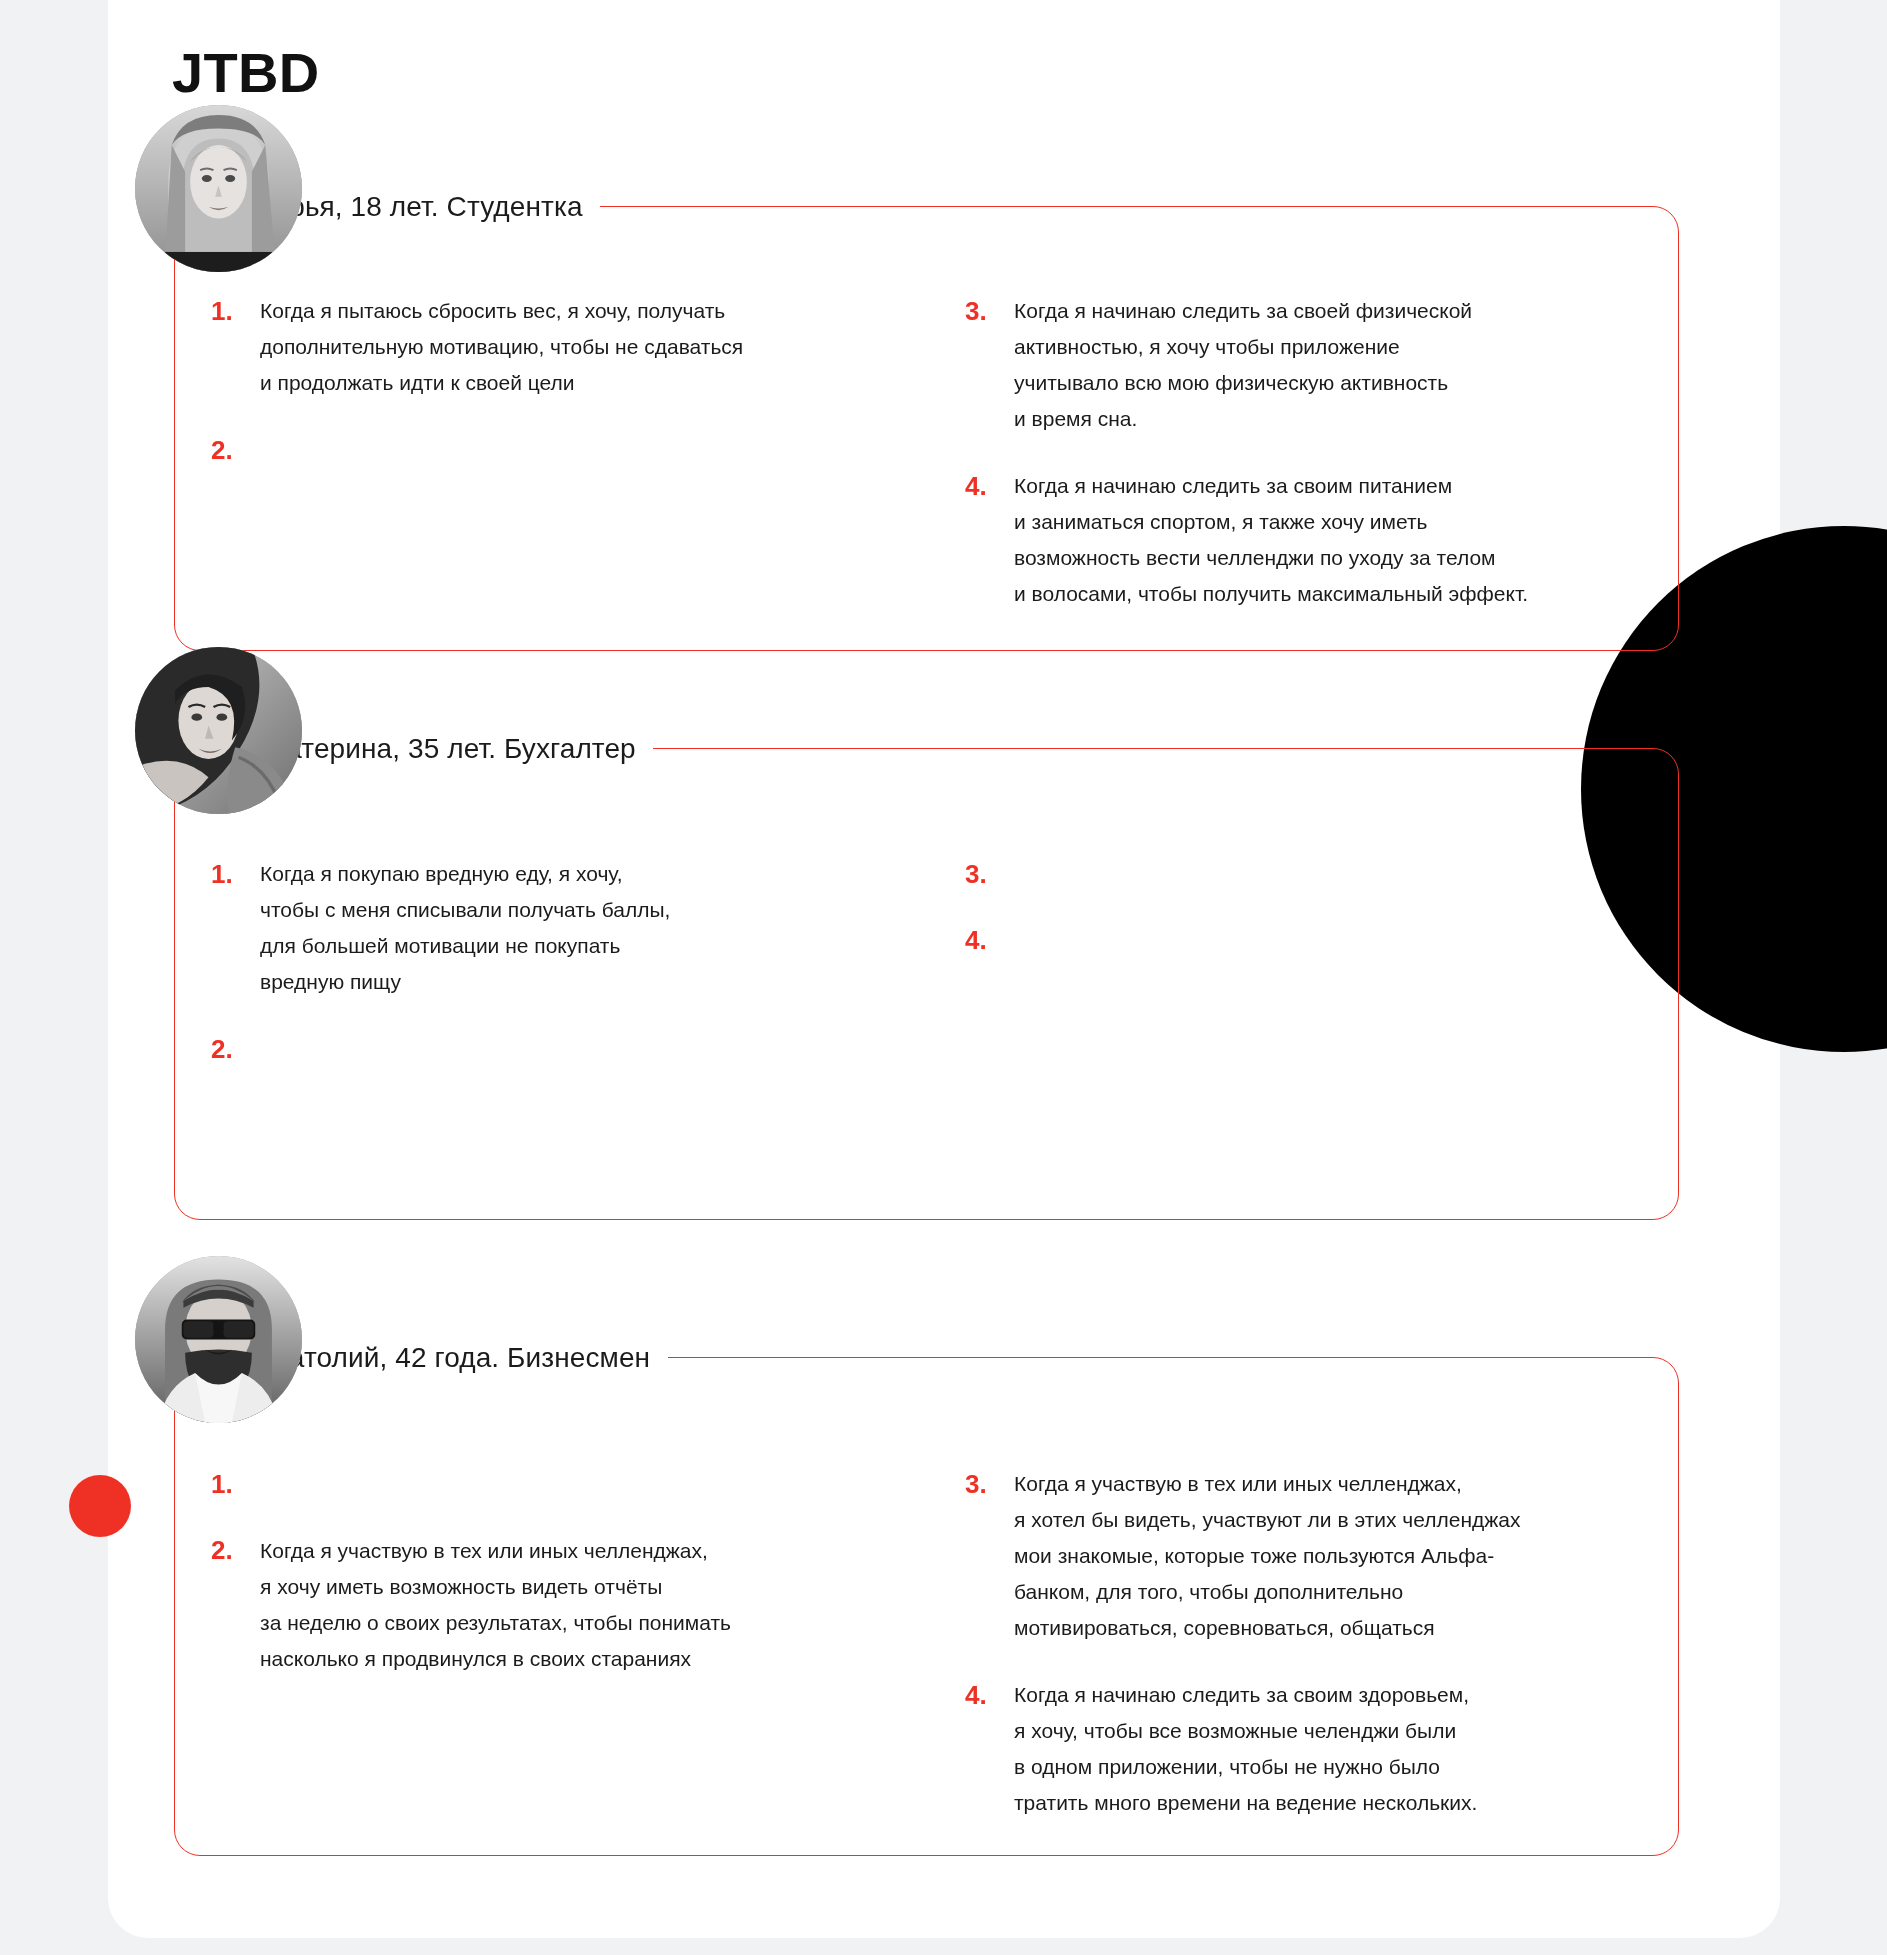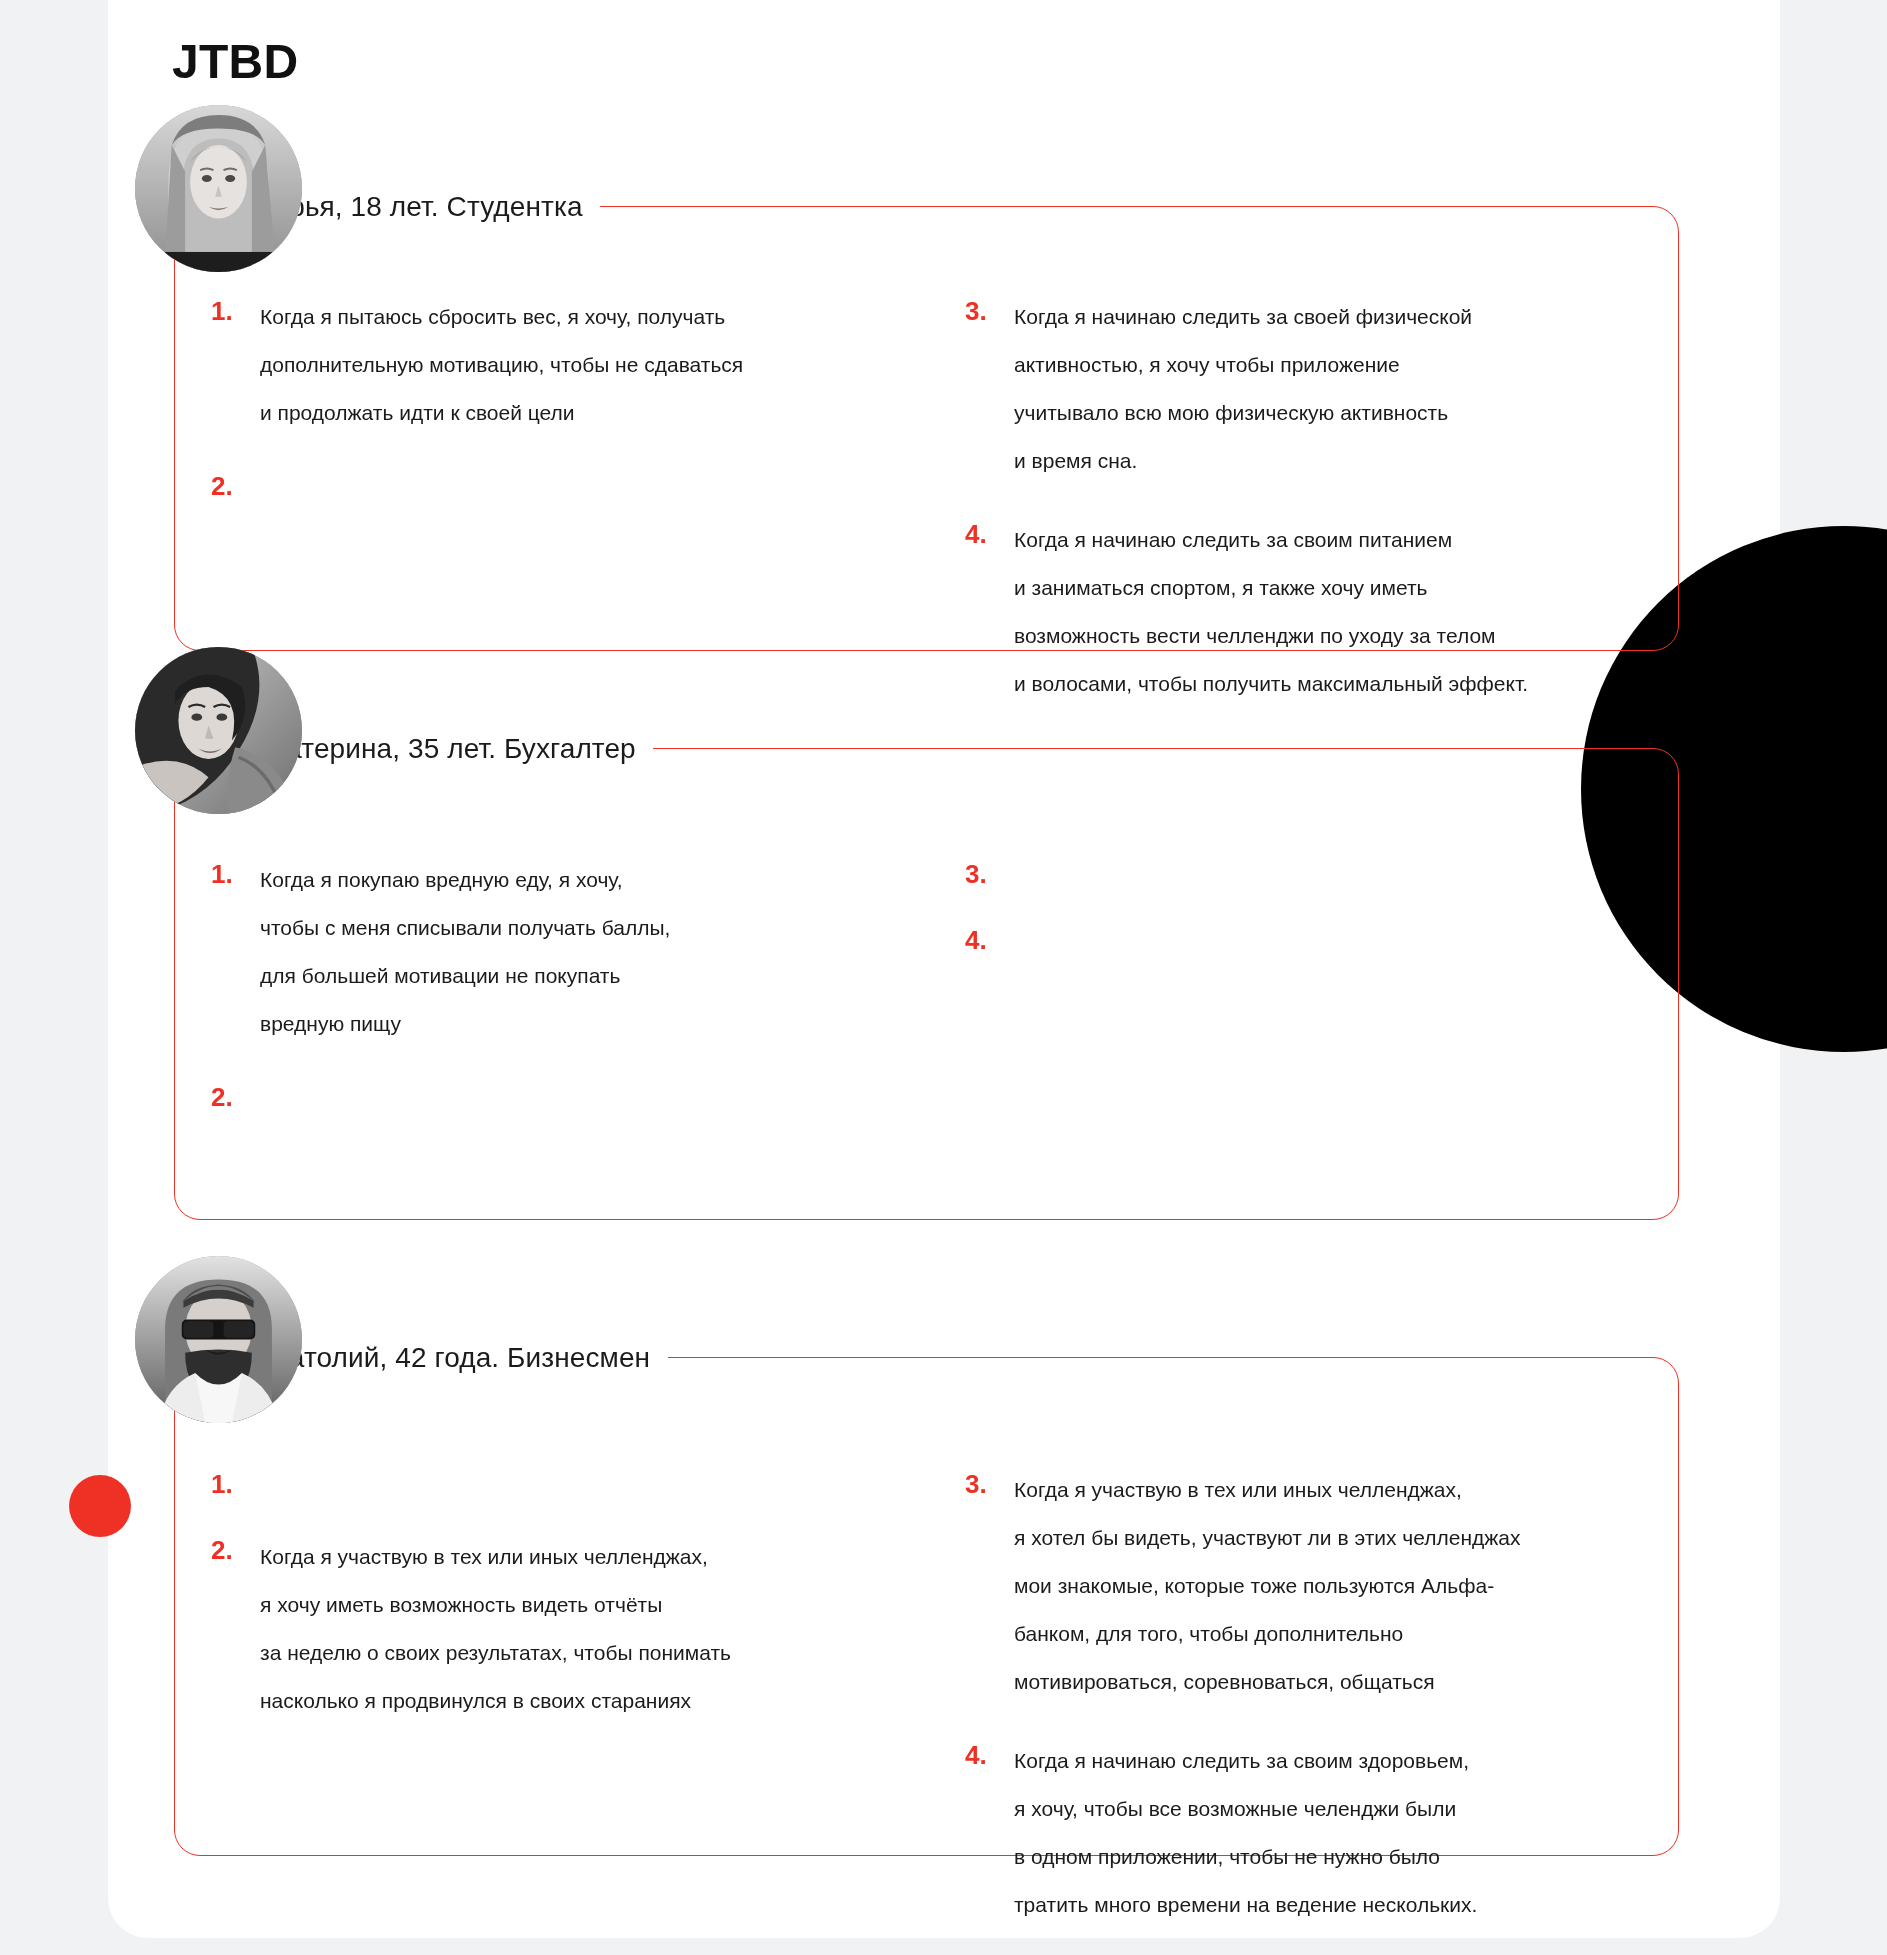--- a/index.html
+++ b/index.html
@@ -48,21 +48,21 @@
     border-radius: 50%;
     background: #ee3124;
     z-index: 6;
   }
 
   
   .page-title {
     position: absolute;
     left: 172px;
     top: 2px;
-    font-size: 48px;
+    font-size: 56px;
     font-weight: bold;
     letter-spacing: 0.3px;
     color: #111111;
     z-index: 8;
   }
 
   
   .cards {
     position: absolute;
     left: 0;
@@ -146,21 +146,21 @@
     color: #ee3124;
     font-size: 26px;
     font-weight: bold;
     width: 49px;
     flex: none;
     line-height: 35px;
     padding-top: 0.7px;
   }
   .jtbd-text {
     font-size: 21px;
-    line-height: 48px;
+    line-height: 36px;
     color: #1b1b1b;
     white-space: pre-line;
   }
 </style>
 </head>
 <body>
 
 <div class="page-sheet"></div>
 
 <div class="deco-red-dot"></div>

